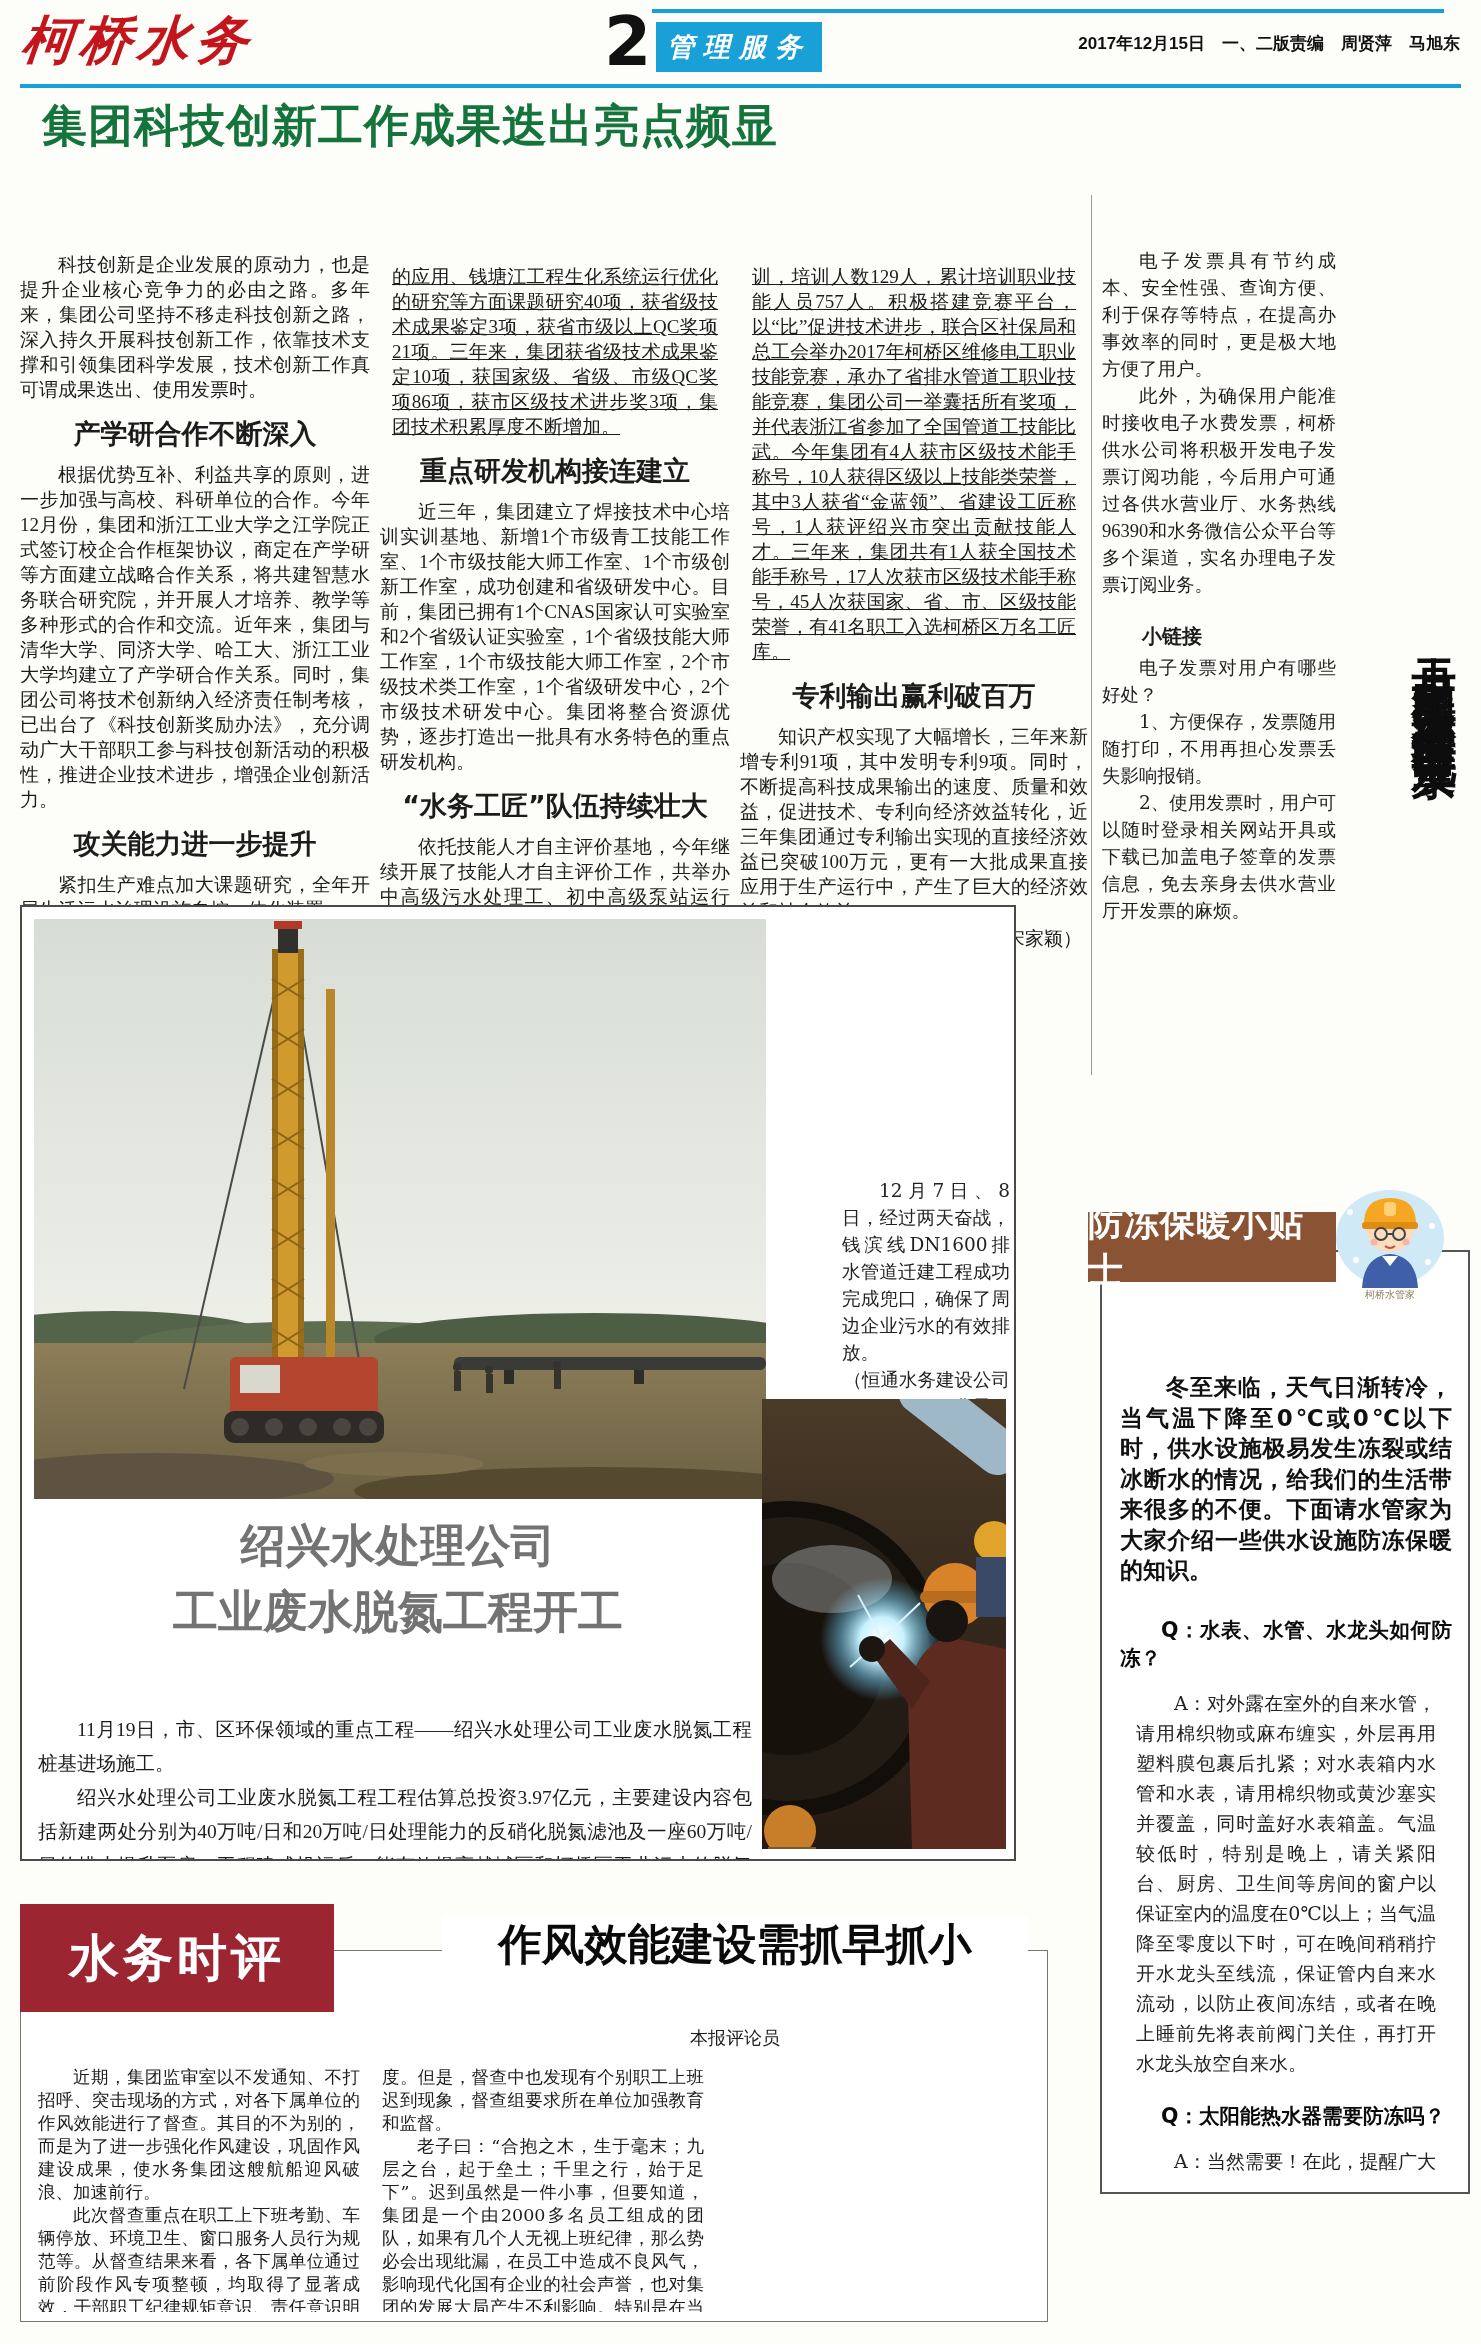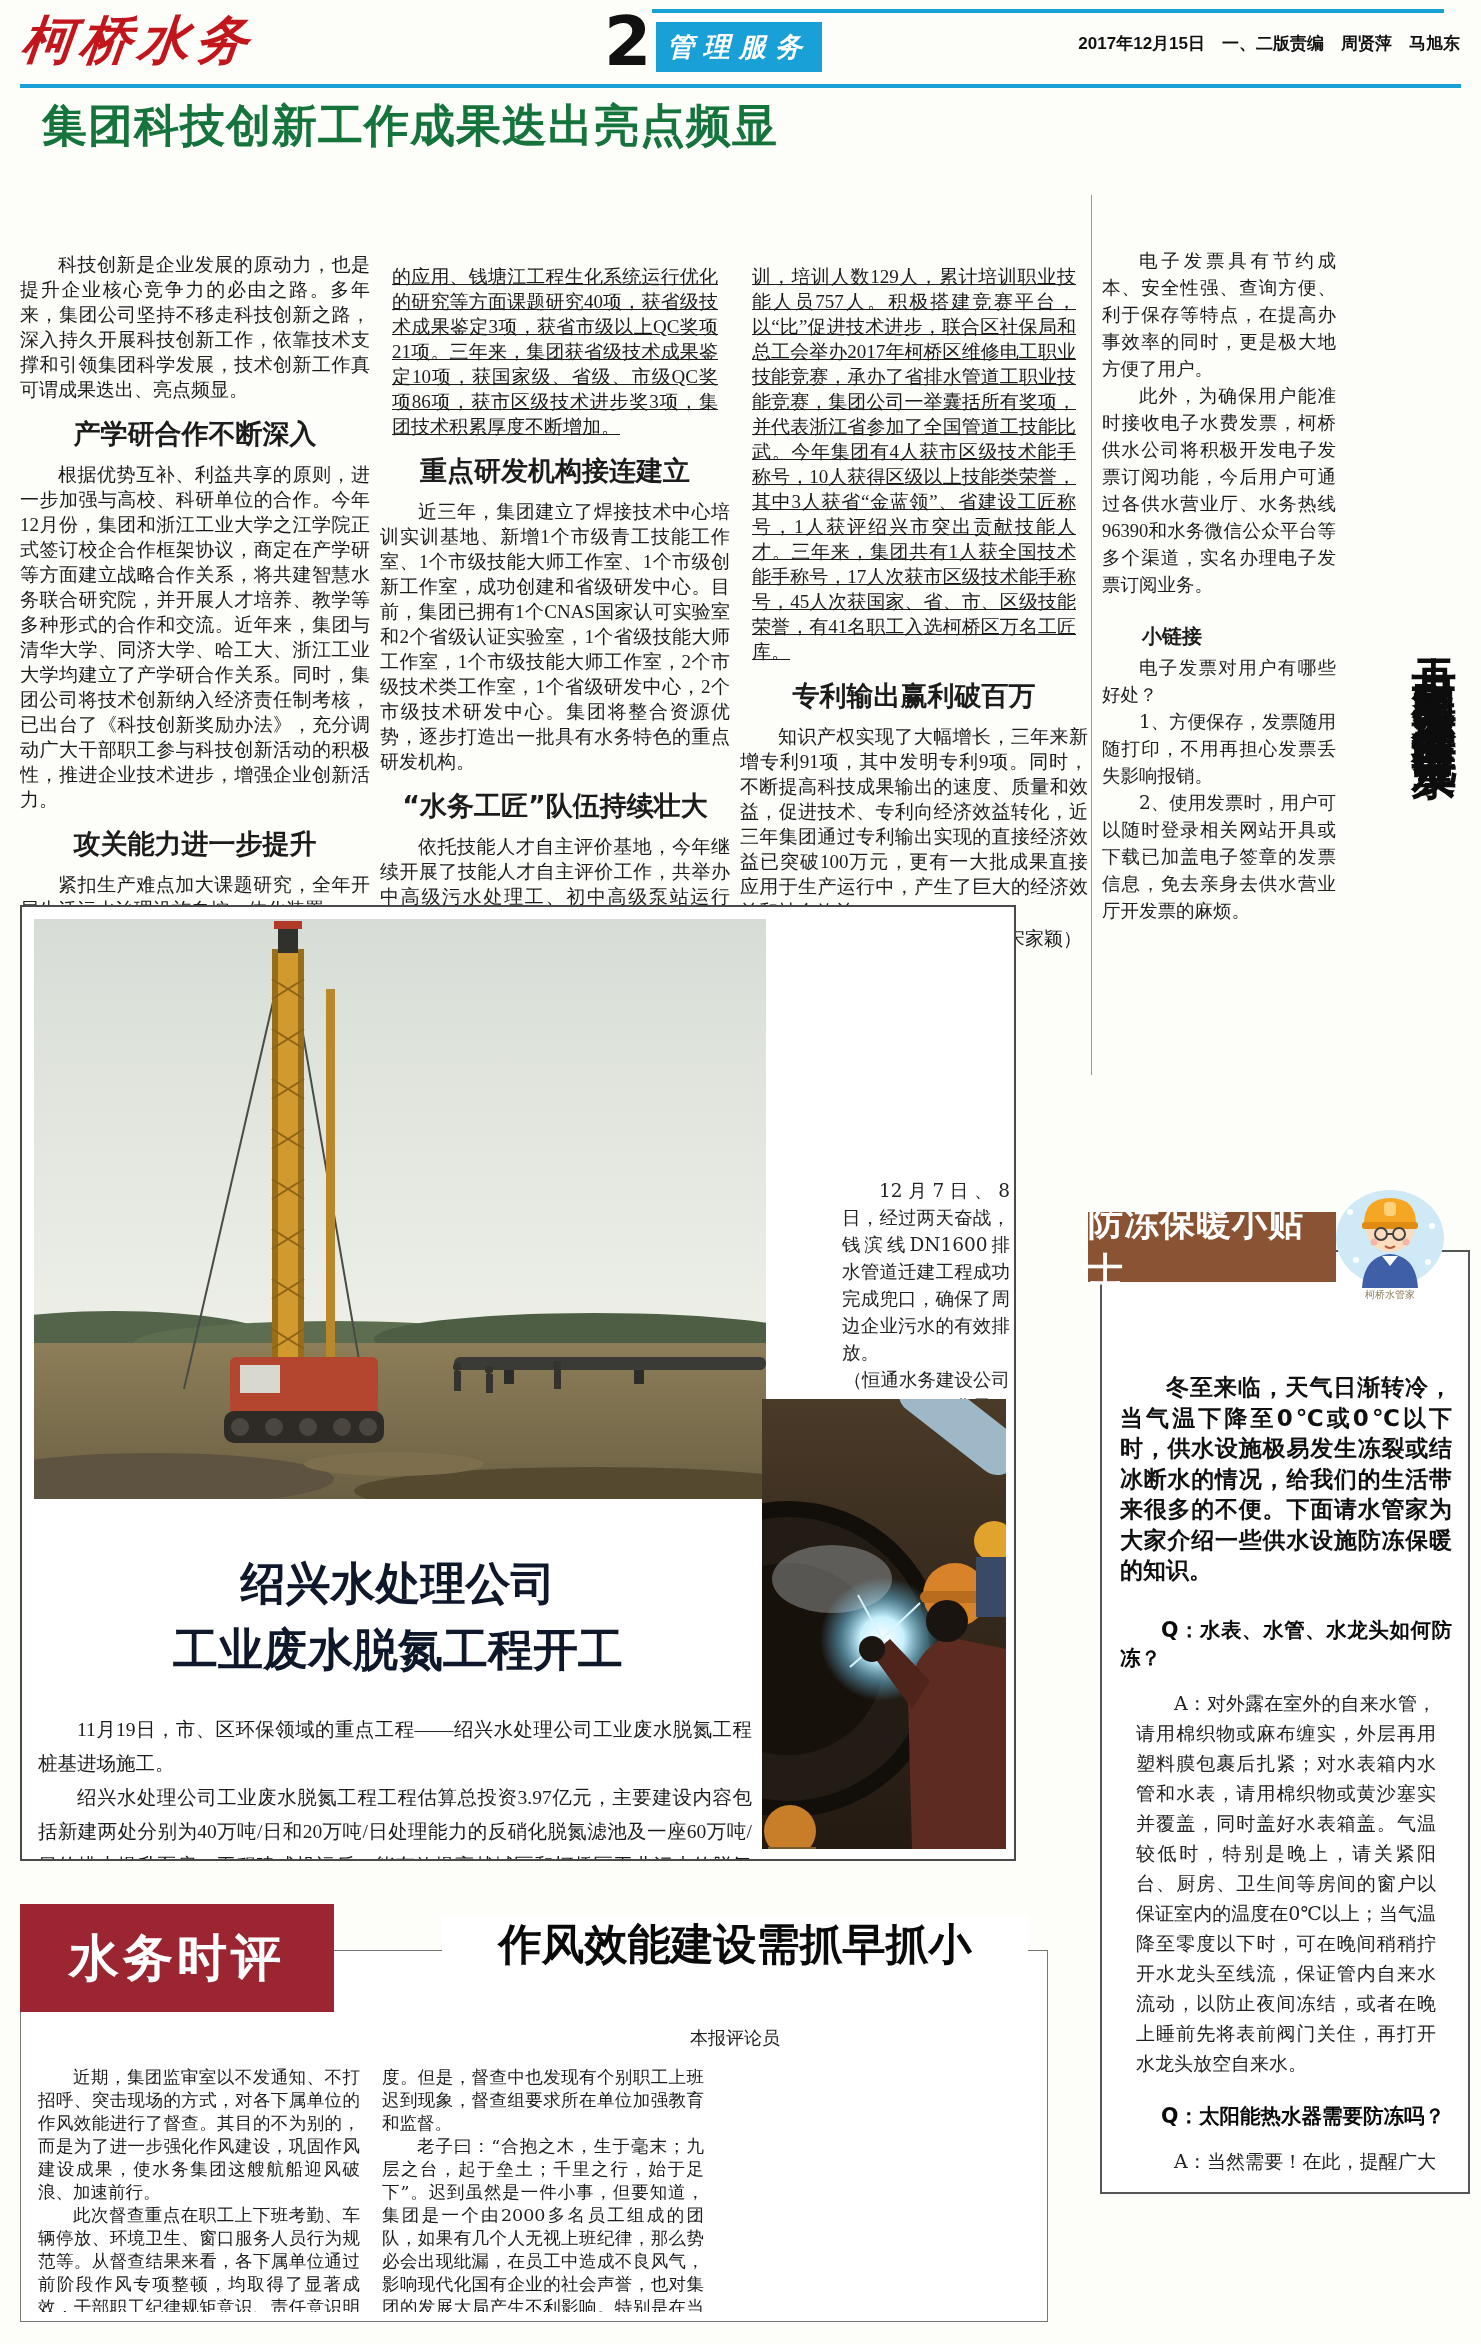--- a/index.html
+++ b/index.html
@@ -43,21 +43,21 @@
   .midbox .photo1{left:12px;top:12px;width:732px;height:580px;}
   .midbox .caption{left:820px;top:270px;width:168px;font-size:18.5px;line-height:27px;text-align:justify;}
   .midbox .caption .p{text-indent:2em;margin:0;}
   .midbox .caption .br{text-align:right;text-indent:0;margin:0;}
   .arrow-up{left:872px;top:516px;width:22px;height:34px;}
   .arrow-up .tri{width:0;height:0;border-left:11px solid transparent;border-right:11px solid transparent;
                  border-bottom:16px solid #0c0c0c;}
   .arrow-up .stem{width:8px;height:16px;background:#0c0c0c;margin:0 auto;}
   .midbox .photo2{left:740px;top:492px;width:244px;height:450px;}
   .box-title{left:20px;top:606px;width:712px;text-align:center;font-family:"DejaVu Sans",sans-serif;
-             font-weight:900;font-size:45px;line-height:66px;color:#0f172a;margin-top:38px;}
+             font-weight:900;font-size:45px;line-height:66px;color:#737373;}
   .box-body{left:16px;top:762px;width:714px;font-size:19.5px;line-height:34px;text-align:justify;margin-top:44px;}
   .box-body p{margin:0;text-indent:2em;}
   .byline-inline{float:right;text-indent:0;font-family:"DejaVu Serif",serif;}
   
   .tipsbox{left:1100px;top:1250px;width:366px;height:940px;border:2px solid #555;background:#fff;}
   .tips-label{left:1088px;top:1212px;width:248px;height:70px;background:#8a5434;z-index:3;
               display:flex;align-items:center;justify-content:center;}
   .tips-label span{color:#fff;font-family:"DejaVu Sans",sans-serif;font-weight:900;font-size:35px;letter-spacing:1px;}
   .mascot{left:1332px;top:1182px;width:116px;height:106px;z-index:3;}
   .mascot-label{left:1332px;top:1288px;width:116px;text-align:center;font-size:10px;color:#8a7a5a;z-index:3;
@@ -95,21 +95,21 @@
   <div class="abs top-blue-line"></div>
   <div class="abs section-box">
     <span>管理服务</span>
   </div>
   <div class="abs dateline">2017年12月15日　一、二版责编　周贤萍　马旭东</div>
   <div class="abs header-rule"></div>
 
   <div class="abs green-headline">集团科技创新工作成果迭出亮点频显</div>
 
   <div class="abs tcol tc1">
-    <div class="p">科技创新是企业发展的原动力，也是提升企业核心竞争力的必由之路。多年来，集团公司坚持不移走科技创新之路，深入持久开展科技创新工作，依靠技术支撑和引领集团科学发展，技术创新工作真可谓成果迭出、亮点频显。</div>
+    <div class="p">科技创新是企业发展的原动力，也是提升企业核心竞争力的必由之路。多年来，集团公司坚持不移走科技创新之路，深入持久开展科技创新工作，依靠技术支撑和引领集团科学发展，技术创新工作真可谓成果迭出、使用发票时。</div>
       <div class="h">产学研合作不断深入</div>
       <div class="p">根据优势互补、利益共享的原则，进一步加强与高校、科研单位的合作。今年12月份，集团和浙江工业大学之江学院正式签订校企合作框架协议，商定在产学研等方面建立战略合作关系，将共建智慧水务联合研究院，并开展人才培养、教学等多种形式的合作和交流。近年来，集团与清华大学、同济大学、哈工大、浙江工业大学均建立了产学研合作关系。同时，集团公司将技术创新纳入经济责任制考核，已出台了《科技创新奖励办法》，充分调动广大干部职工参与科技创新活动的积极性，推进企业技术进步，增强企业创新活力。</div>
       <div class="h">攻关能力进一步提升</div>
       <div class="p">紧扣生产难点加大课题研究，全年开展生活污水治理设施自控一体化装置</div>
   </div>
   <div class="abs tcol tc2">
     <div class="pc">的应用、钱塘江工程生化系统运行优化的研究等方面课题研究40项，获省级技术成果鉴定3项，获省市级以上QC奖项21项。三年来，集团获省级技术成果鉴定10项，获国家级、省级、市级QC奖项86项，获市区级技术进步奖3项，集团技术积累厚度不断增加。</div>
       <div class="h">重点研发机构接连建立</div>
       <div class="p">近三年，集团建立了焊接技术中心培训实训基地、新增1个市级青工技能工作室、1个市级技能大师工作室、1个市级创新工作室，成功创建和省级研发中心。目前，集团已拥有1个CNAS国家认可实验室和2个省级认证实验室，1个省级技能大师工作室，1个市级技能大师工作室，2个市级技术类工作室，1个省级研发中心，2个市级技术研发中心。集团将整合资源优势，逐步打造出一批具有水务特色的重点研发机构。</div>
       <div class="h">“水务工匠”队伍持续壮大</div>

